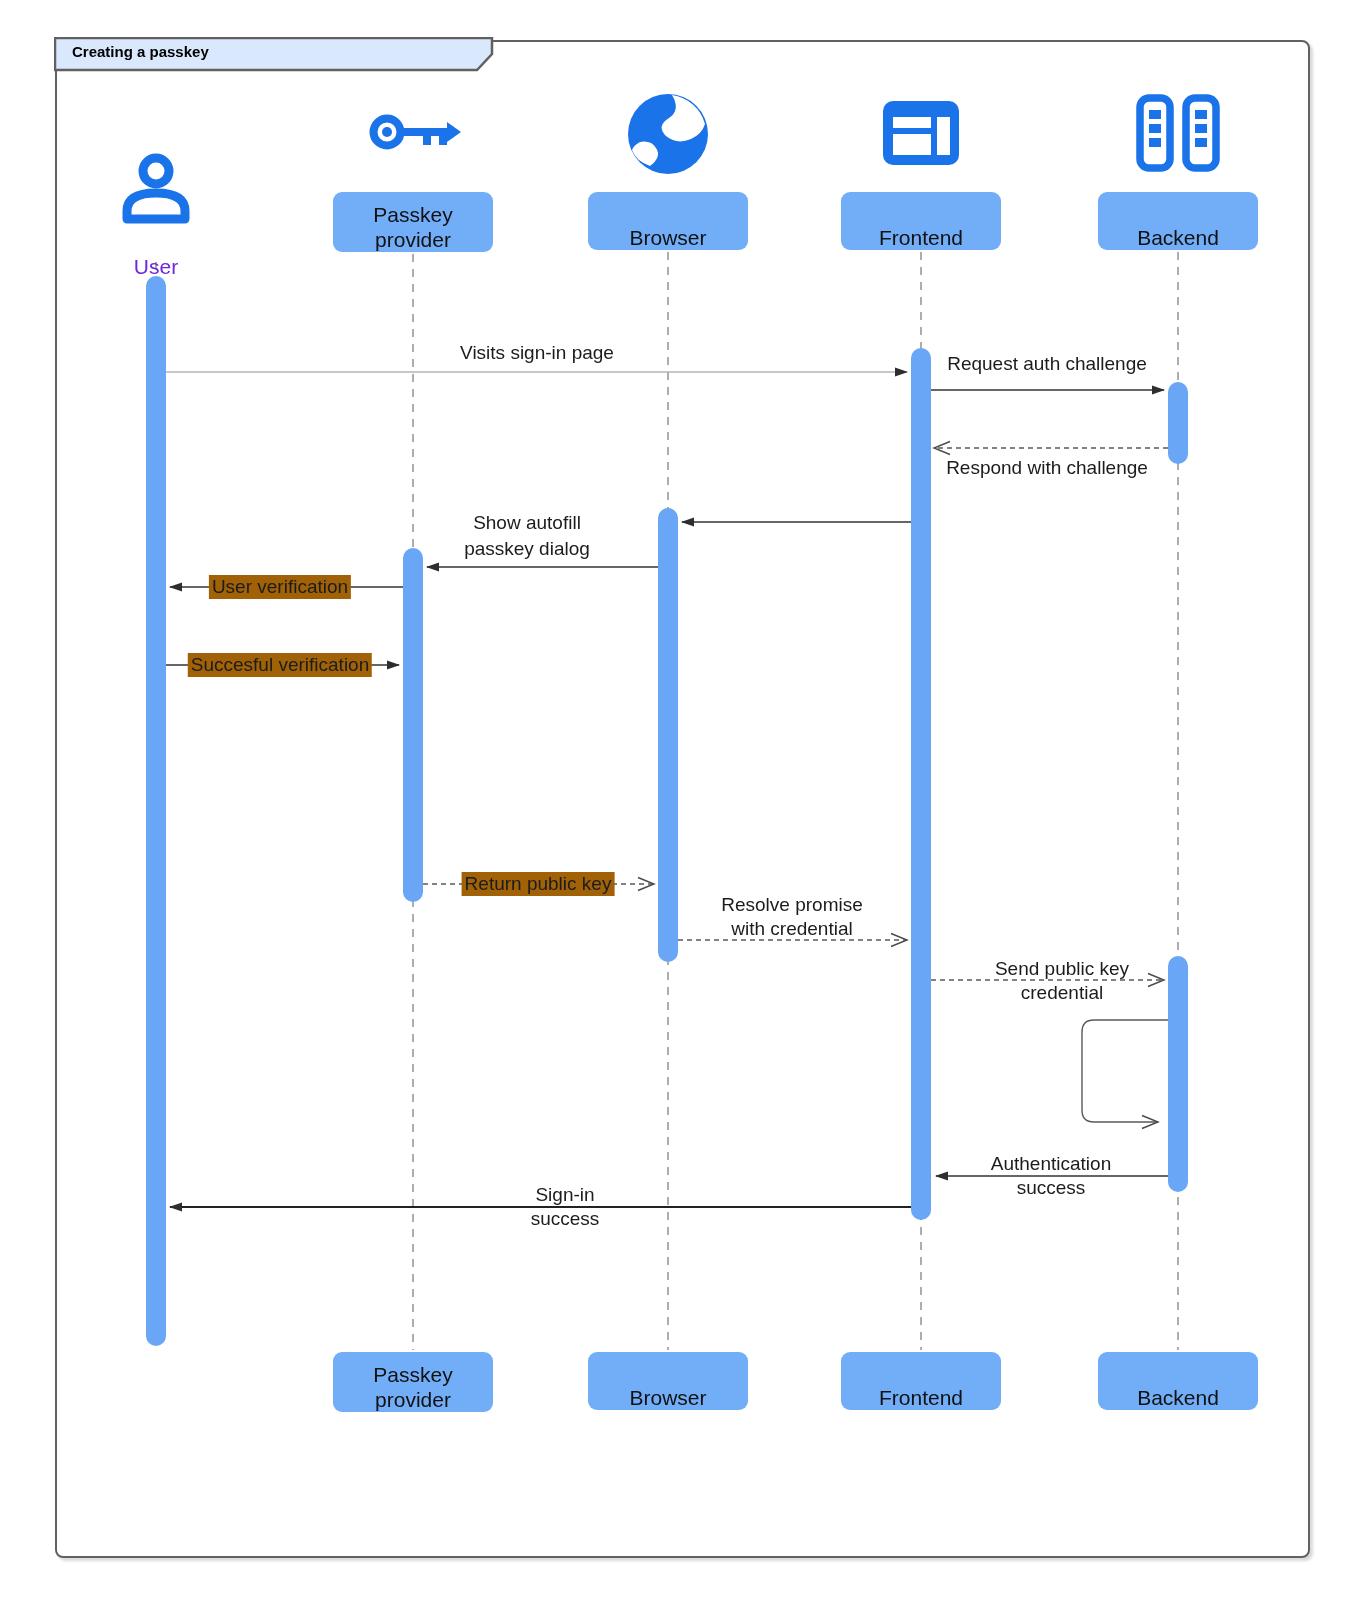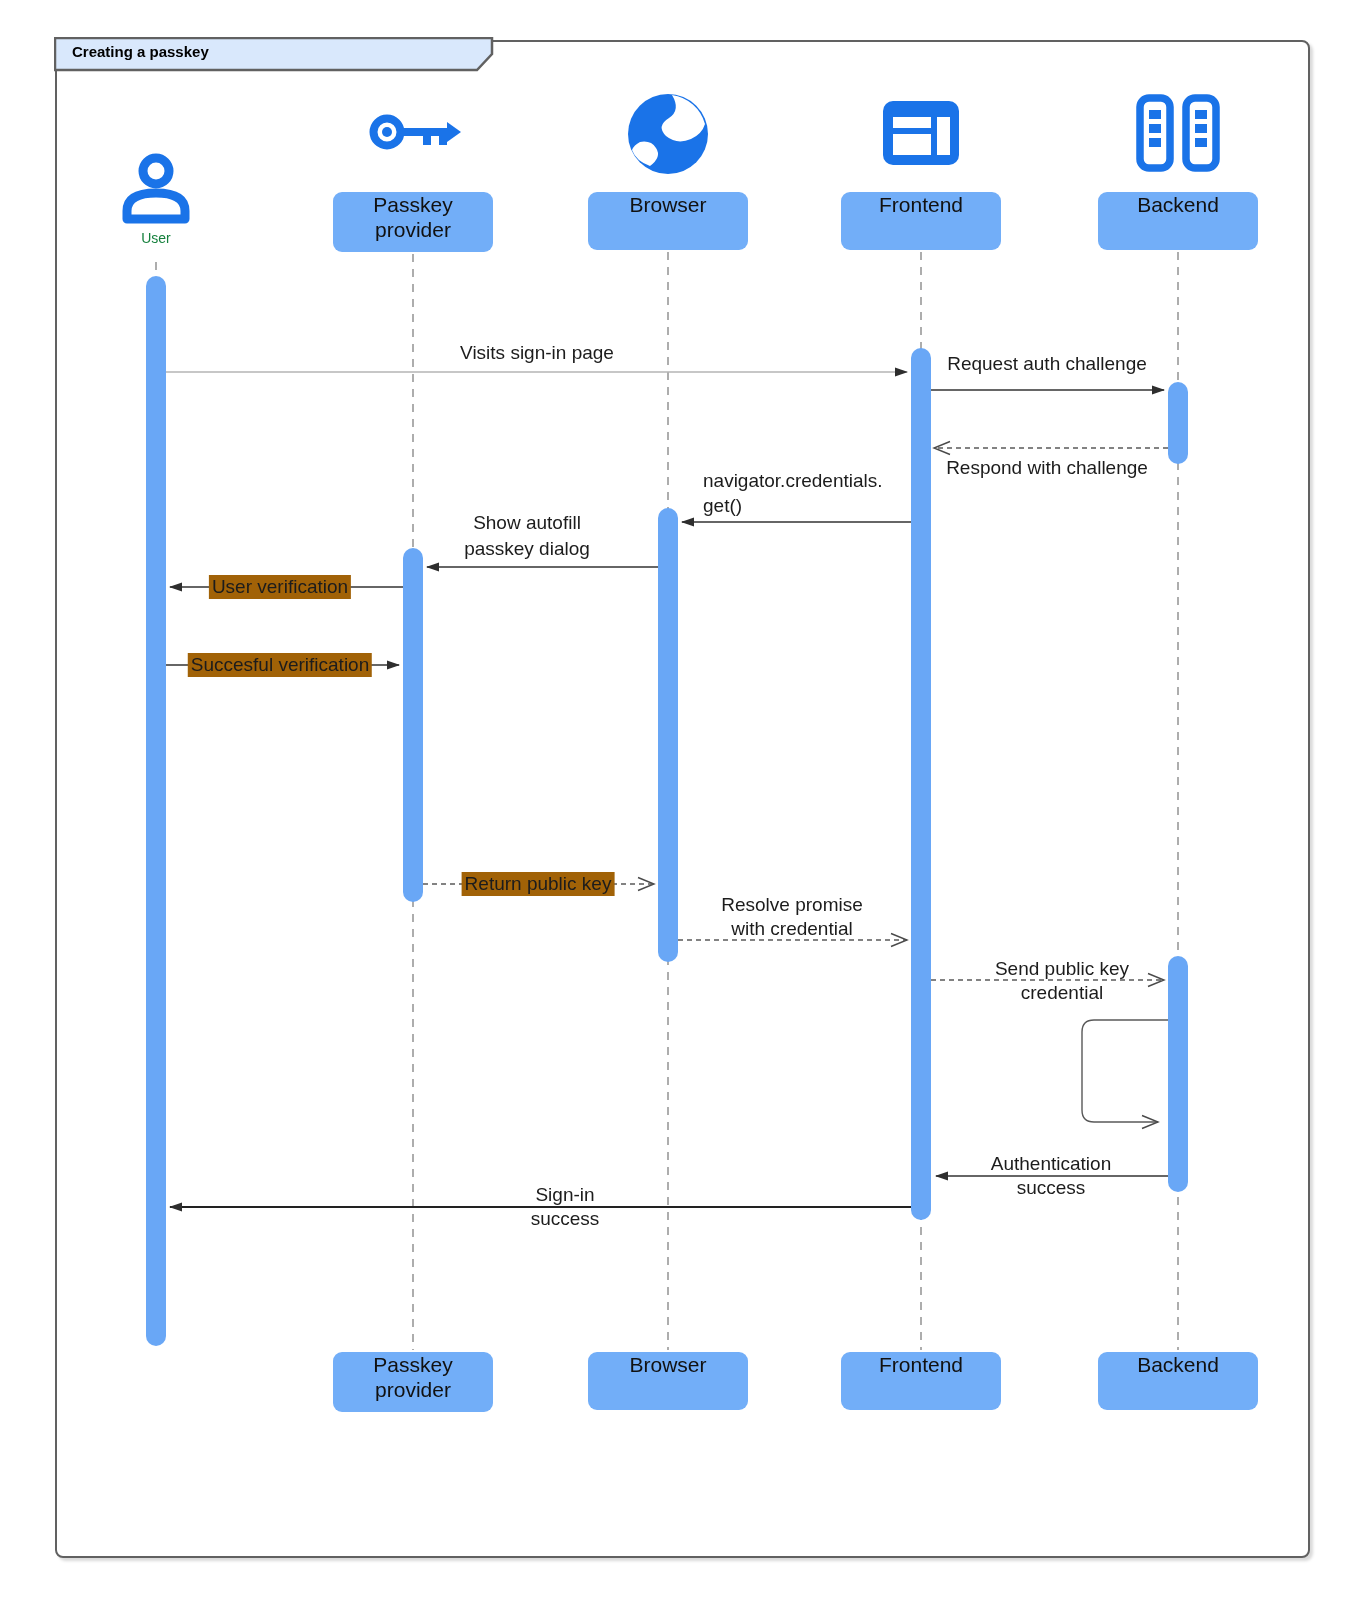--- a/index.html
+++ b/index.html
@@ -11,36 +11,36 @@
     position:absolute;left:55px;top:40px;width:1251px;height:1514px;
     border:2.5px solid #616161;border-radius:8px;background:#fff;
     box-shadow:3px 3px 3px rgba(0,0,0,.15);
   }
   .layer{position:absolute;left:0;top:0;pointer-events:none;}
   #title-text{
     position:absolute;left:72px;top:43px;font-size:15px;font-weight:bold;color:#000;
   }
   .actor-box{
     position:absolute;width:160px;background:#72AEF8;border-radius:9px;
-    display:flex;align-items:flex-start;justify-content:center;text-align:center;
+    display:flex;align-items:flex-end;justify-content:center;text-align:center;
     font-size:21px;color:#111;line-height:25px;
   }
   .actor-box .bl{display:block;width:122px;}
   .act{
     position:absolute;width:20px;background:#69A7F6;border-radius:10px;
   }
   .mlabel{
     position:absolute;font-size:19px;line-height:24px;text-align:center;
     transform:translateX(-50%);white-space:nowrap;
   }
   .wrap{white-space:normal;}
   .onl{background:#a16207;padding:0 3px;}
   .pre{white-space:pre-line;text-align:left;transform:none;}
   .userlbl{
-    position:absolute;transform:translateX(-50%);font-size:14px;color:#15803d;
+    position:absolute;transform:translateX(-50%);font-size:21px;color:#6d28d9;margin-top:25px;
   }
   .icon{position:absolute;}
 </style>
 </head>
 <body>
 
 <div id="canvas">
 
   <div id="frame"></div>
 
@@ -140,22 +140,20 @@
     <line x1="678" y1="940" x2="907" y2="940" stroke="#595959" stroke-width="1.5" stroke-dasharray="5 4" marker-end="url(#mO)"></line>
     <line x1="931" y1="980" x2="1164" y2="980" stroke="#595959" stroke-width="1.5" stroke-dasharray="5 4" marker-end="url(#mO)"></line>
     <path d="M1168,1020 L1094,1020 Q1082,1020 1082,1032 L1082,1110 Q1082,1122 1094,1122 L1158,1122" fill="none" stroke="#595959" stroke-width="1.4" marker-end="url(#mO)"></path>
     <line x1="1168" y1="1176" x2="936" y2="1176" stroke="#333" stroke-width="1.7" marker-end="url(#mF)"></line>
     <line x1="911" y1="1207" x2="170" y2="1207" stroke="#222" stroke-width="2" marker-end="url(#mF)"></line>
   </svg>
 
   <div class="mlabel" style="left:537px;top:341px;">Visits sign-in page</div>
   <div class="mlabel" style="left:1047px;top:352px;">Request auth challenge</div>
   <div class="mlabel" style="left:1047px;top:456px;">Respond with challenge</div>
-  <div class="mlabel pre" style="left:703px;top:468px;line-height:25px;">navigator.credentials.
-get()</div>
   <div class="mlabel wrap" style="left:527px;top:510px;width:145px;line-height:26px;">Show autofill passkey dialog</div>
   <div class="mlabel onl" style="left:280px;top:575px;">User verification</div>
   <div class="mlabel onl" style="left:280px;top:653px;">Succesful verification</div>
   <div class="mlabel onl" style="left:538px;top:872px;">Return public key</div>
   <div class="mlabel wrap" style="left:792px;top:893px;width:165px;">Resolve promise with credential</div>
   <div class="mlabel wrap" style="left:1062px;top:957px;width:165px;">Send public key credential</div>
   <div class="mlabel wrap" style="left:1051px;top:1152px;width:155px;">Authentication success</div>
   <div class="mlabel wrap" style="left:565px;top:1183px;width:90px;">Sign-in success</div>
 
   <div class="actor-box" style="left:333px;top:1352px;height:60px;">

